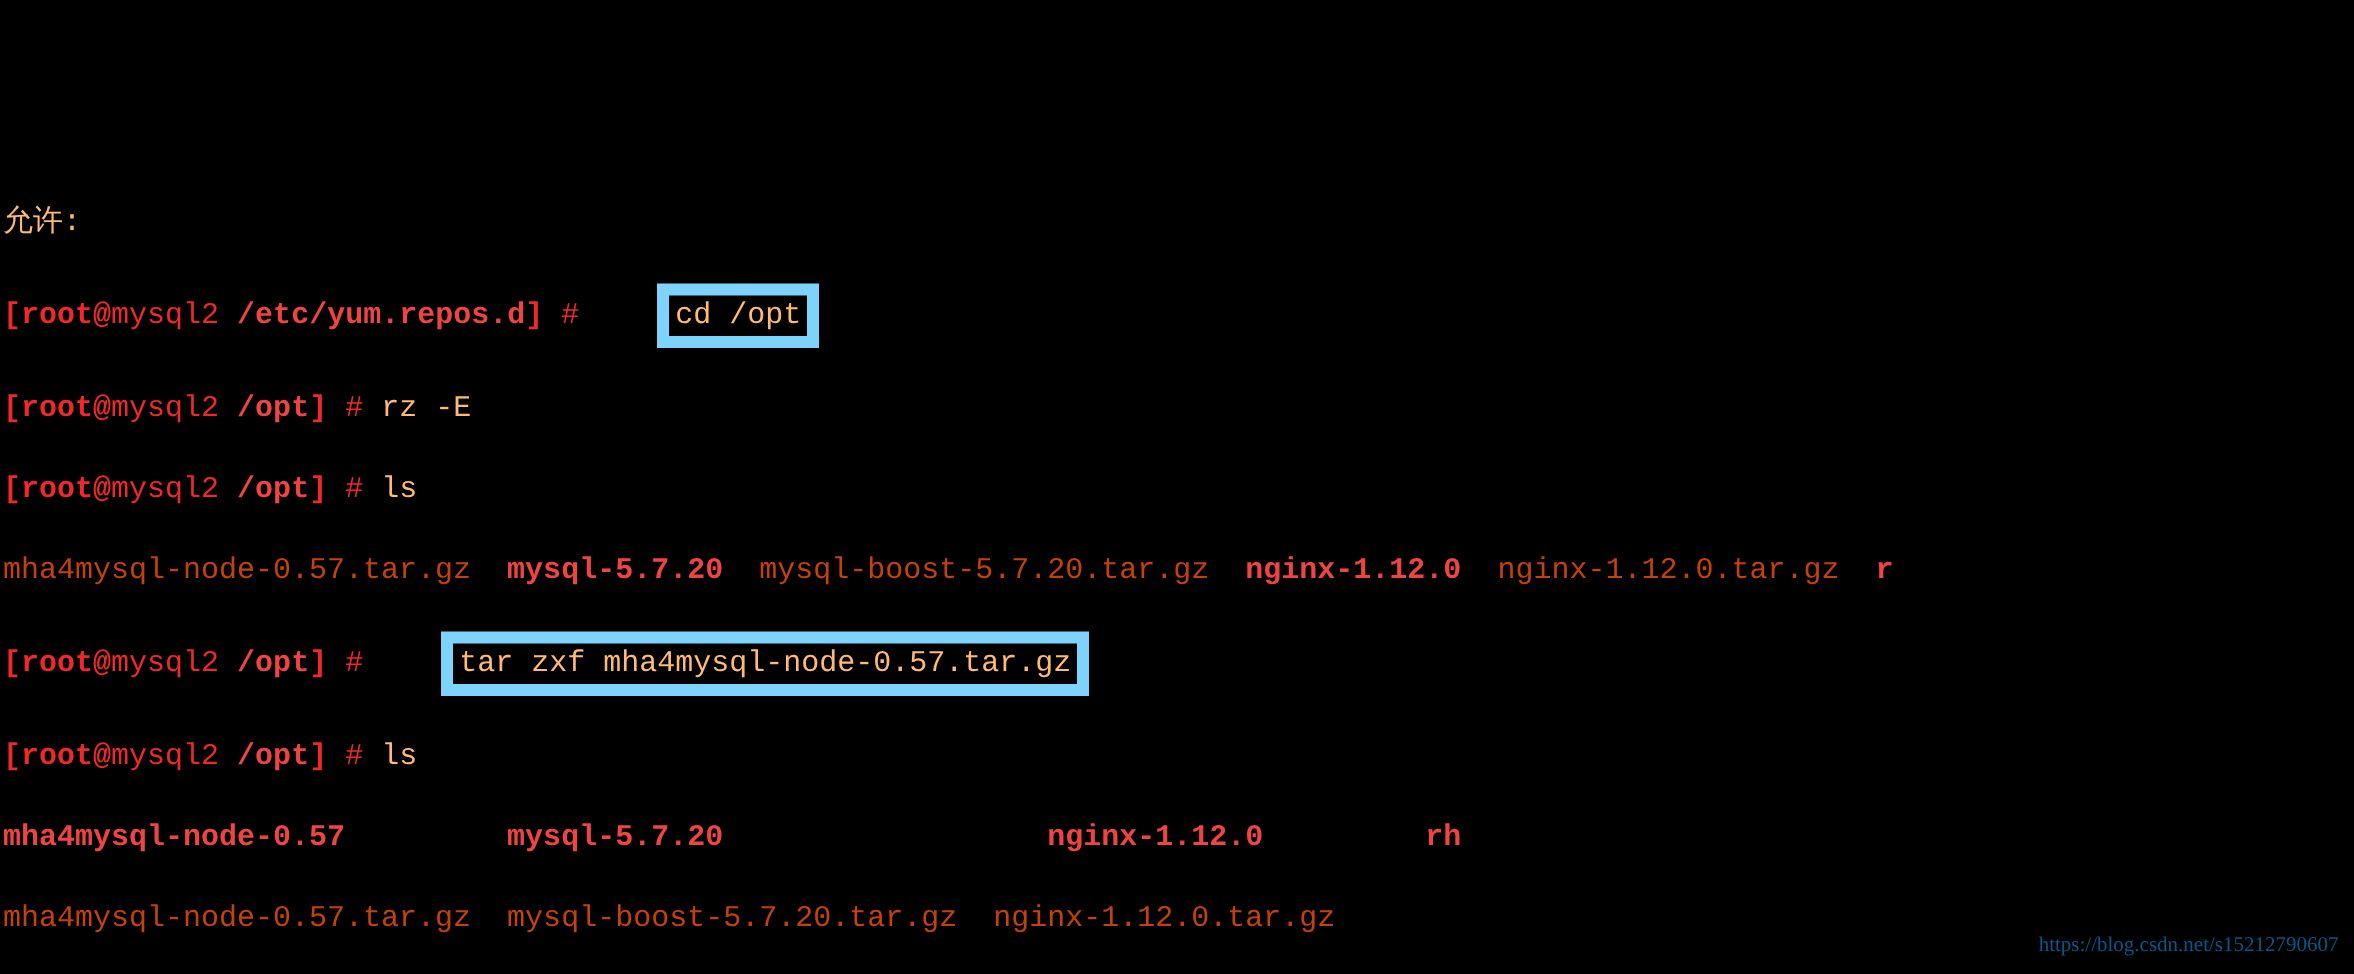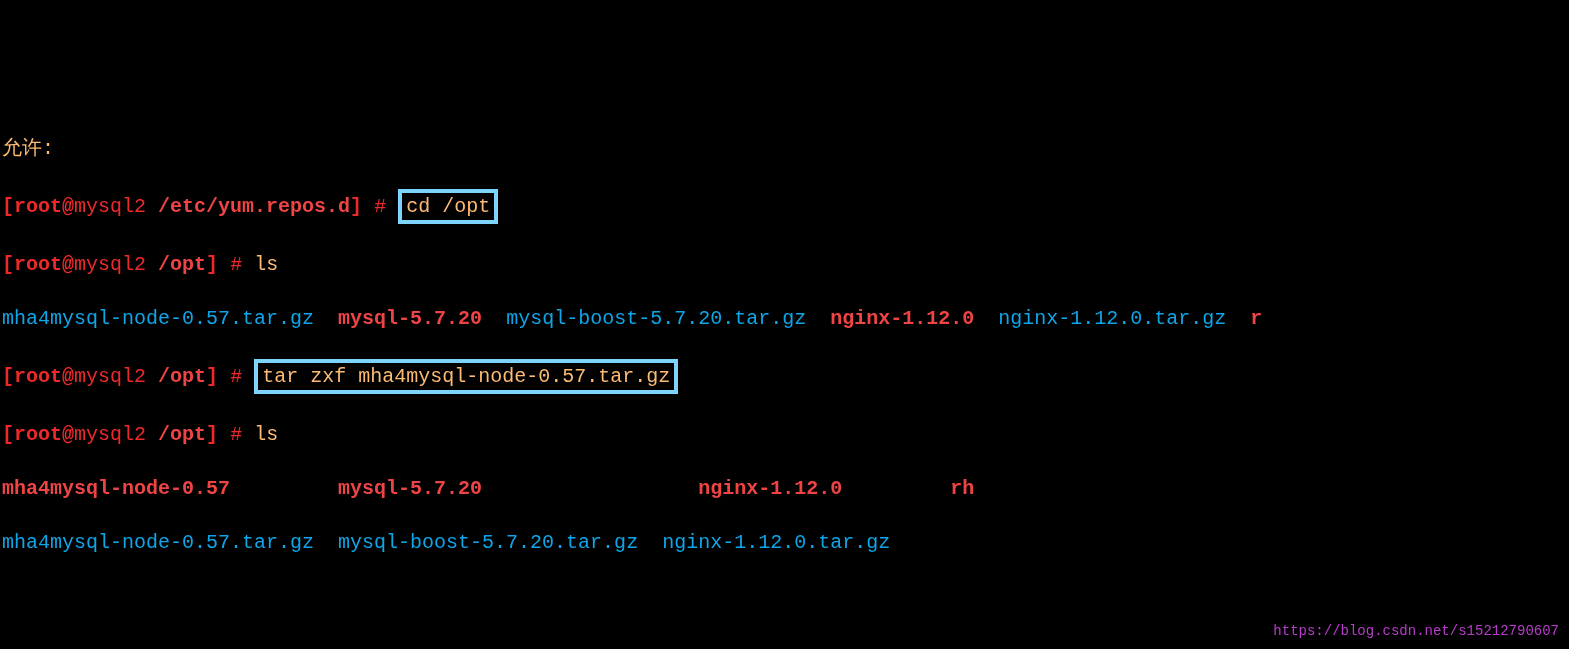--- a/index.html
+++ b/index.html
@@ -13,48 +13,50 @@
     white-space: pre;
     overflow: hidden;
     width: 1569px;
     height: 649px;
     position: relative;
   }
   .term {
     padding: 0 2px;
   }
   .red { color: #ef2929; font-weight: bold; }
-  .redn { color: #0ea5e9; }
+  .redn { color: #c2410c; }
   .blue { color: #ef4444; font-weight: bold; }
   .white { color: #fdba74; }
   .bold { font-weight: normal; }
   .boxed {
-    border: 4px solid #7dd3fc;
+    border: 8px solid #7dd3fc;
     padding: 0 4px;
     display: inline-block;
+    margin-left: 40px;
   }
   .watermark {
     position: absolute;
     bottom: 8px;
     right: 10px;
-    color: #d946ef;
+    color: #0369a1;
     font-size: 14px;
-    font-family: Liberation Mono, monospace;
+    font-family: Liberation Serif, serif;
     opacity: 0.85;
   }
   .line { display: block; }
 </style>
 </head>
 <body>
 
 
 
 <div class="term">
 <span class="line"><span class="white">允许:</span></span>
 <span class="line"><span class="red">[</span><span class="red">root</span><span class="red">@</span><span class="red bold">mysql2</span><span class="white"> </span><span class="blue">/etc/yum.repos.d</span><span class="red">]</span><span class="white"> </span><span class="red bold">#</span><span class="white"> </span><span class="boxed"><span class="white">cd /opt</span></span></span>
+<span class="line"><span class="red">[</span><span class="red">root</span><span class="red">@</span><span class="red bold">mysql2</span><span class="white"> </span><span class="blue">/opt</span><span class="red">]</span><span class="white"> </span><span class="red bold">#</span><span class="white"> </span><span class="white">rz -E</span></span>
 <span class="line"><span class="red">[</span><span class="red">root</span><span class="red">@</span><span class="red bold">mysql2</span><span class="white"> </span><span class="blue">/opt</span><span class="red">]</span><span class="white"> </span><span class="red bold">#</span><span class="white"> </span><span class="white">ls</span></span>
 <span class="line"><span class="redn bold">mha4mysql-node-0.57.tar.gz</span><span class="white">  </span><span class="blue">mysql-5.7.20</span><span class="white">  </span><span class="redn bold">mysql-boost-5.7.20.tar.gz</span><span class="white">  </span><span class="blue">nginx-1.12.0</span><span class="white">  </span><span class="redn bold">nginx-1.12.0.tar.gz</span><span class="white">  </span><span class="blue">r</span></span>
 <span class="line"><span class="red">[</span><span class="red">root</span><span class="red">@</span><span class="red bold">mysql2</span><span class="white"> </span><span class="blue">/opt</span><span class="red">]</span><span class="white"> </span><span class="red bold">#</span><span class="white"> </span><span class="boxed"><span class="white">tar zxf mha4mysql-node-0.57.tar.gz</span></span></span>
 <span class="line"><span class="red">[</span><span class="red">root</span><span class="red">@</span><span class="red bold">mysql2</span><span class="white"> </span><span class="blue">/opt</span><span class="red">]</span><span class="white"> </span><span class="red bold">#</span><span class="white"> </span><span class="white">ls</span></span>
 <span class="line"><span class="blue">mha4mysql-node-0.57</span><span class="white">         </span><span class="blue">mysql-5.7.20</span><span class="white">                  </span><span class="blue">nginx-1.12.0</span><span class="white">         </span><span class="blue">rh</span></span>
 <span class="line"><span class="redn bold">mha4mysql-node-0.57.tar.gz</span><span class="white">  </span><span class="redn bold">mysql-boost-5.7.20.tar.gz</span><span class="white">  </span><span class="redn bold">nginx-1.12.0.tar.gz</span></span>
 
 
 
 

